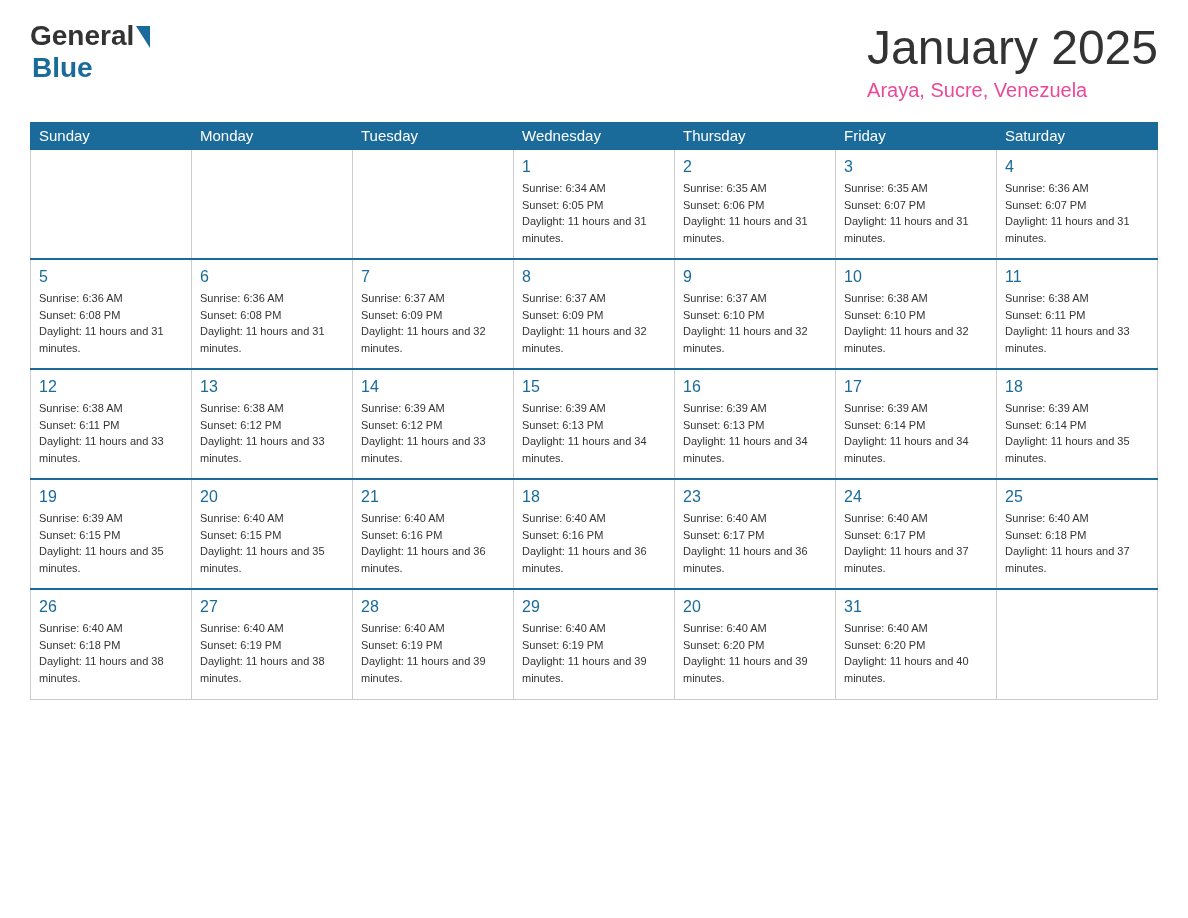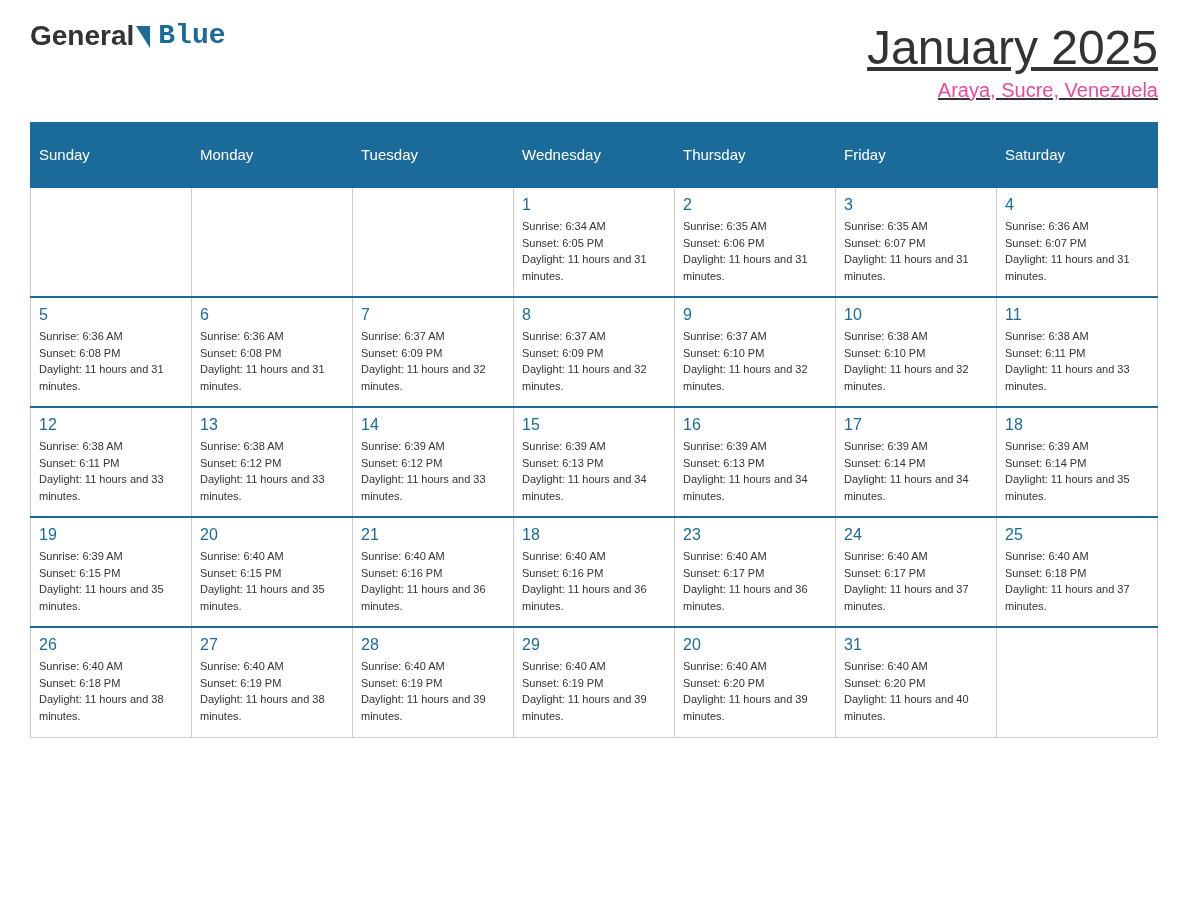--- a/index.html
+++ b/index.html
@@ -12,21 +12,21 @@
       min-height: 918px;
     }
     .header {
       display: flex;
       justify-content: space-between;
       align-items: flex-start;
       margin-bottom: 20px;
     }
     .logo {
       display: flex;
-      flex-direction: row;
+      flex-direction: column;
       align-items: flex-start;
     }
     .logo-text {
       display: flex;
       align-items: center;
     }
     .logo-general {
       font-size: 28px;
       font-weight: bold;
       color: #333;
@@ -40,22 +40,20 @@
       margin-left: 2px;
       margin-top: 2px;
     }
     .logo-blue {
       font-size: 28px;
       font-weight: bold;
       color: #1a6b9a;
       margin-left: 4px;
     }
     .title-section {
-      text-align: right;
-      text-decoration: underline;
     }
     .month-title {
       font-size: 48px;
       color: #333;
       font-weight: normal;
     }
     .location {
       font-size: 20px;
       color: #ec4899;
       margin-top: 4px;
@@ -65,21 +63,21 @@
       border-collapse: collapse;
       table-layout: fixed;
     }
     .calendar thead tr {
       background-color: #1a6b9a;
     }
     .calendar thead th {
       color: #fff;
       font-size: 15px;
       font-weight: normal;
-      padding: 23px 8px;
+      padding: 4px 8px;
       text-align: left;
       border: 1px solid #1a6b9a;
     }
     .calendar tbody tr {
       border-top: 2px solid #1a6b9a;
     }
     .calendar tbody td {
       vertical-align: top;
       padding: 8px 8px 12px 8px;
       border-left: 1px solid #ccc;
@@ -113,21 +111,21 @@
   </style>
 </head>
 <body>
 
 <div class="header">
   <div class="logo">
     <div class="logo-text">
       <span class="logo-general">General</span>
       <div class="logo-triangle"></div>
     </div>
-    <span class="logo-blue" style="margin-left: 8px; font-family: Liberation Mono, monospace;">Blue</span>
+    <span class="logo-blue" style="margin-left: 2px;">Blue</span>
   </div>
   <div class="title-section">
     <div class="month-title">January 2025</div>
     <div class="location">Araya, Sucre, Venezuela</div>
   </div>
 </div>
 
 <table class="calendar">
   <thead>
     <tr>

